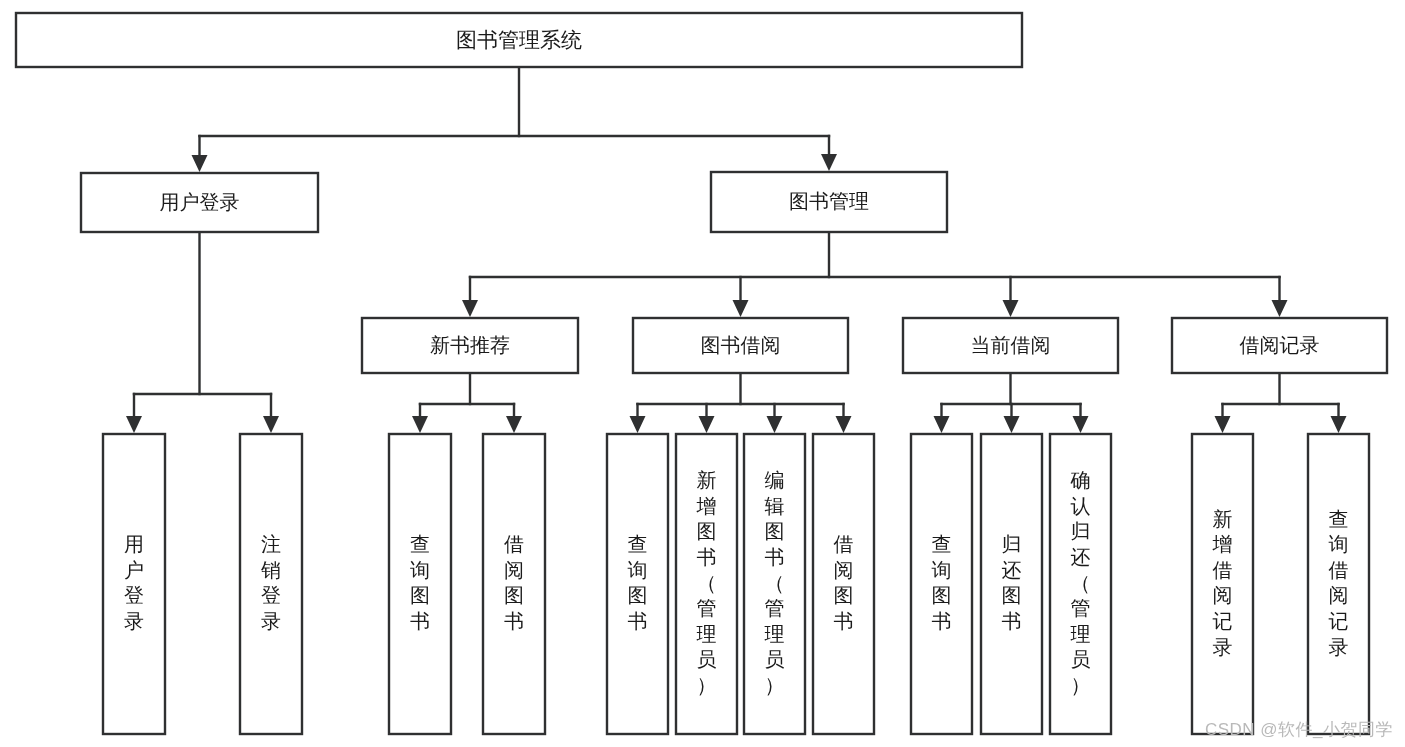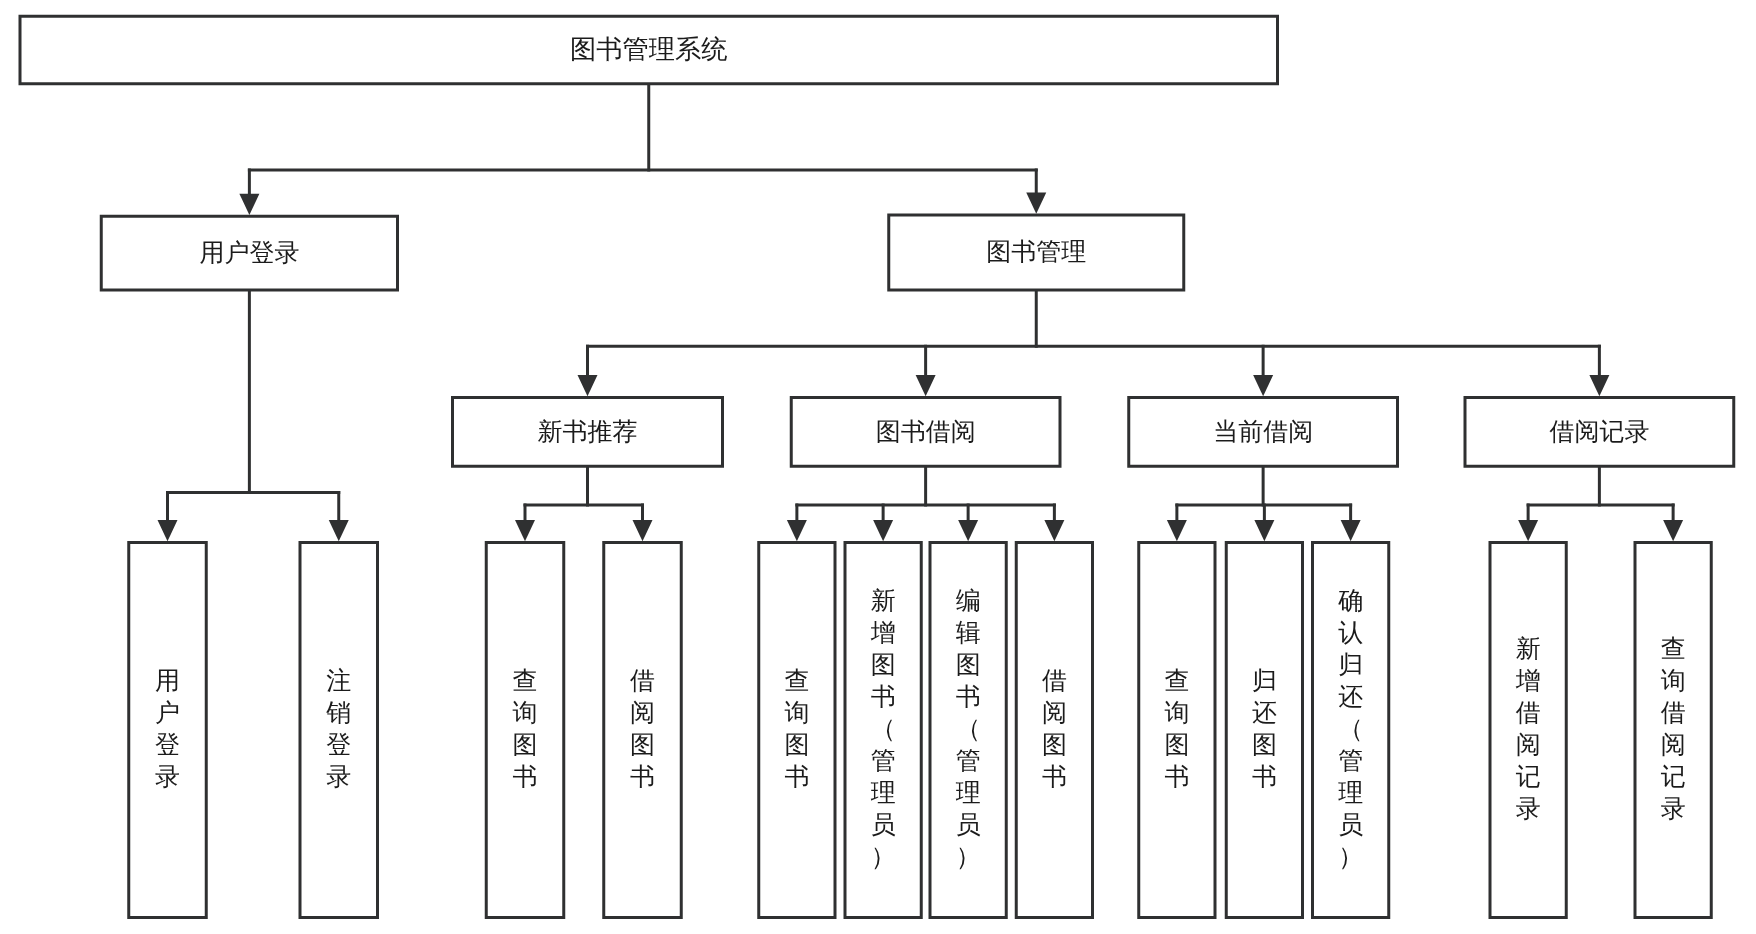--- a/index.html
+++ b/index.html
@@ -213,13 +213,14 @@
         <g>
           <rect class="node-box" x="1192" y="434" width="61" height="300"></rect>
           <text class="node-label-v" x="1222.5" font-size="20"><tspan x="1222.5" y="525.6">新</tspan><tspan x="1222.5" y="551.2">增</tspan><tspan x="1222.5" y="576.8000000000001">借</tspan><tspan x="1222.5" y="602.4000000000001">阅</tspan><tspan x="1222.5" y="628">记</tspan><tspan x="1222.5" y="653.6">录</tspan></text>
         </g>
         <g>
           <rect class="node-box" x="1308" y="434" width="61" height="300"></rect>
           <text class="node-label-v" x="1338.5" font-size="20"><tspan x="1338.5" y="525.6">查</tspan><tspan x="1338.5" y="551.2">询</tspan><tspan x="1338.5" y="576.8000000000001">借</tspan><tspan x="1338.5" y="602.4000000000001">阅</tspan><tspan x="1338.5" y="628">记</tspan><tspan x="1338.5" y="653.6">录</tspan></text>
         </g>
       </g>
   </svg>
+  <div class="watermark-text">CSDN @软件_小贺同学</div>
 </div>
 
 </body></html>

